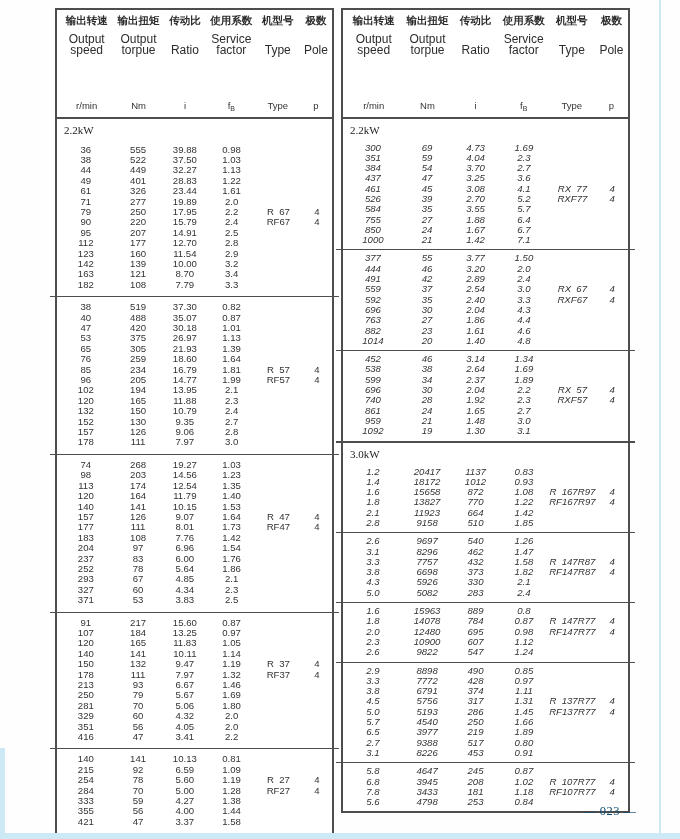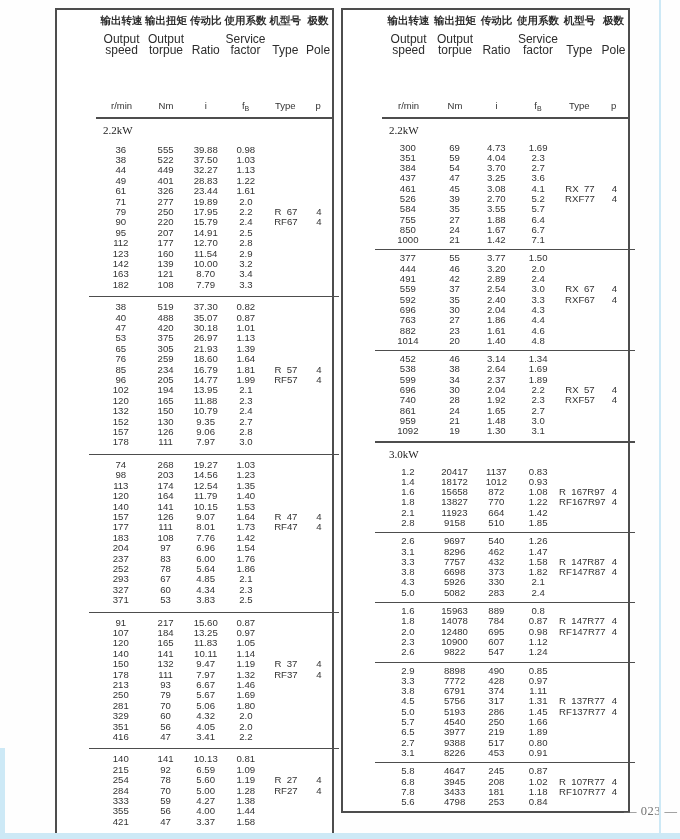--- a/index.html
+++ b/index.html
@@ -10,53 +10,53 @@
     font-family:"Liberation Sans",sans-serif;
     -webkit-font-smoothing:antialiased;
   }
   
   .edge-bottom{position:absolute;left:0;right:0;bottom:0;height:6px;background:#cde9f6;}
   .edge-right{position:absolute;top:0;bottom:0;left:659px;width:2px;background:#cde9f6;}
   .edge-left{position:absolute;left:0;top:748px;bottom:0;width:5px;background:#cde9f6;}
 
   .spec-table{
     position:absolute;top:8px;background:#fff;
-    border:2px solid #4d4d4d;box-sizing:border-box;padding-left:39px;
+    border:2px solid #4d4d4d;box-sizing:border-box;
   }
   .spec-table.left{left:55px;width:279px;}
   .spec-table.right{left:341px;width:289px;}
 
   .grid6{display:grid;grid-template-columns:21% 17% 17% 17% 17% 11%;}
 
   .thead{border-bottom:2px solid #4d4d4d;padding:4px 1px 0;}
   .hcell{display:flex;flex-direction:column;align-items:center;height:41px;}
   .hzh{font-size:10.5px;font-weight:bold;white-space:nowrap;color:#2c2c2c;}
   .hen{margin-top:auto;font-size:12px;line-height:10.5px;text-align:center;color:#2c2c2c;}
   .units-row{padding:8px 0 5px;font-size:9.5px;}
   .units-row span{text-align:center;margin-top:37px;}
   .units-row .sub{font-size:7px;vertical-align:-1.5px;}
 
   .section-label{
     font-family:"Liberation Serif",serif;font-size:11px;color:#222;
     padding:3px 0 1px 7px;line-height:17px;
   }
   .block{padding:5px 0 6px;}
-  .right .block{padding:3px 0 4px;}
+  .right .block{padding:3px 0 4px;font-style:italic;}
   .sep{height:1px;background:#4d4d4d;margin:0 -7px;}
   .sep.thick{height:2px;}
 
   .row{font-size:9.6px;line-height:10.4px;}
   .right .row{line-height:10.3px;}
   .row span{text-align:center;overflow:visible;}
   .row .type-cell{white-space:pre;}
 
   .page-number{
     position:absolute;left:583px;top:804px;
-    font-family:"Liberation Serif",serif;font-size:12.5px;color:#737373;
-    letter-spacing:0.5px;white-space:nowrap;margin-left:41px;
+    font-family:"Liberation Serif",serif;font-size:12.5px;color:#0c4a6e;
+    letter-spacing:0.5px;white-space:nowrap;
   }
 </style>
 </head>
 <body>
 
 <div class="spec-table left">
   <div class="thead">
     <div class="grid6 head-cells">
         <div class="hcell">
           <div class="hzh">输出转速</div>

